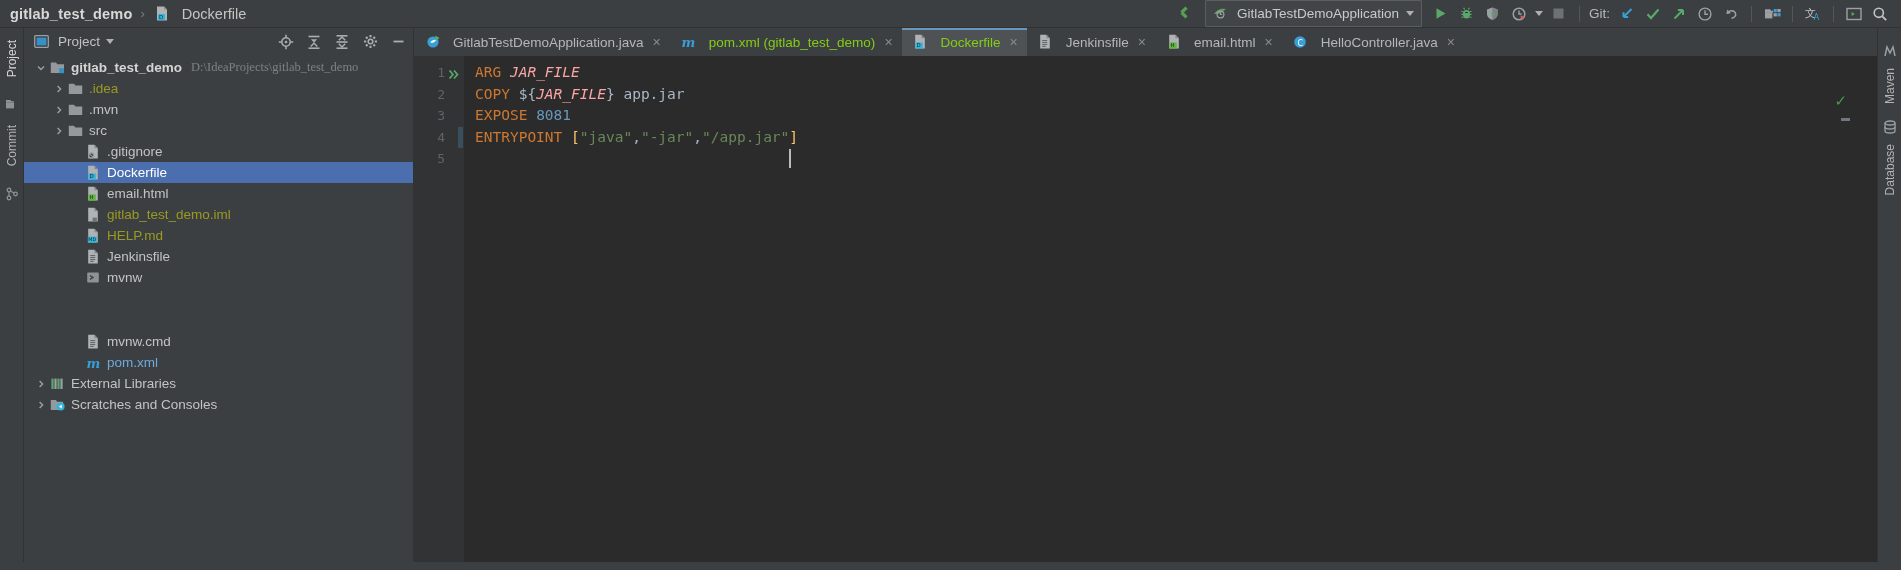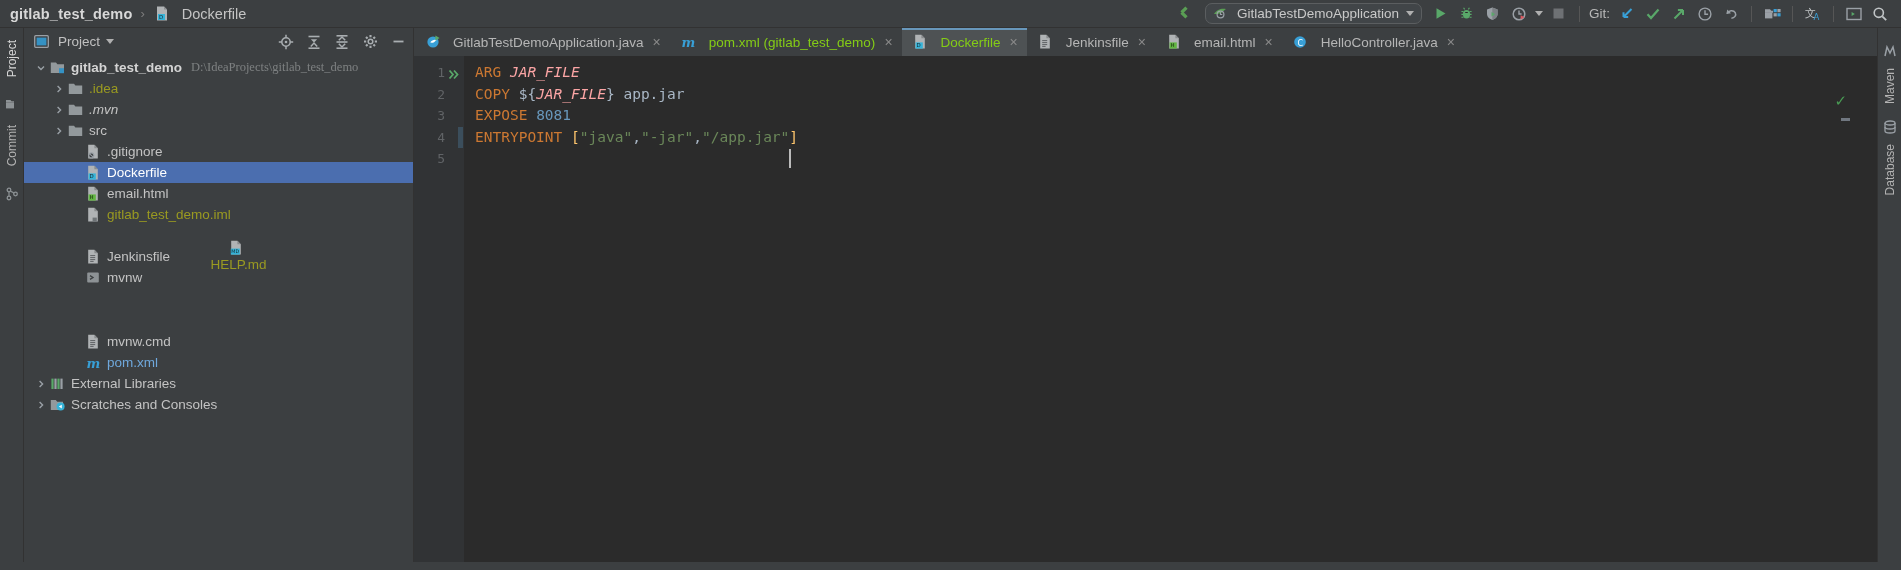--- a/index.html
+++ b/index.html
@@ -23,22 +23,22 @@
 
   .topbar-spacer { flex: 1 1 auto; }
   .topbar-right { display: flex; align-items: center; gap: 0px; padding-right: 8px; height: 100%; }
 
   .tb-icon {
     width: 26px; height: 26px; display: flex; align-items: center; justify-content: center;
     position: relative;
   }
   .runcfg {
     display: flex; align-items: center; gap: 7px;
-    border: 1px solid #5b5e60; border-radius: 7px;
-    height: 21px; padding: 0 7px 0 6px; margin: 0 6px 0 4px;
+    border: 1px solid #5b5e60; border-radius: 1px;
+    height: 27px; padding: 0 7px 0 6px; margin: 0 6px 0 4px;
     background: #414548;
   }
   .runcfg-label { color: #c9c9c9; font-size: 13.5px; white-space: nowrap; }
   .caret-down { width: 0; height: 0; border-left: 4.5px solid transparent; border-right: 4.5px solid transparent; border-top: 5px solid #b0b0b0; }
   .divider-v { width: 1px; height: 16px; background: #565656; margin: 0 7px; }
   .git-label { color: #b8b8b8; font-size: 13.5px; margin: 0 4px 0 2px; }
 
   
   .main { flex: 1 1 auto; display: flex; min-height: 0; }
 
@@ -358,44 +358,44 @@
                 <path d="M3.6 2 L6.6 5 L3.6 8" stroke="#9aa0a6" stroke-width="1.4" fill="none"></path>
               </svg>
             </span>
             <span class="ficon">
               <svg width="15" height="16" viewBox="0 0 15 16">
                 <path d="M0.8 2.8h5.2l1.4 1.7H14.2v8.4H0.8z" fill="#93999c"></path>
               </svg>
             </span>
             <span class="label ignored">.idea</span>
           </div>
-          <div class="row" style="padding-left: 28px; font-style: italic;">
-            <span class="arrow">
-              <svg width="10" height="10" viewBox="0 0 10 10">
-                <path d="M3.6 2 L6.6 5 L3.6 8" stroke="#9aa0a6" stroke-width="1.4" fill="none"></path>
-              </svg>
-            </span>
-            <span class="ficon">
-              <svg width="15" height="16" viewBox="0 0 15 16">
-                <path d="M0.8 2.8h5.2l1.4 1.7H14.2v8.4H0.8z" fill="#93999c"></path>
-              </svg>
-            </span>
-            <span class="label white">.mvn</span>
-          </div>
           <div class="row" style="padding-left: 28px;">
             <span class="arrow">
               <svg width="10" height="10" viewBox="0 0 10 10">
                 <path d="M3.6 2 L6.6 5 L3.6 8" stroke="#9aa0a6" stroke-width="1.4" fill="none"></path>
               </svg>
             </span>
             <span class="ficon">
               <svg width="15" height="16" viewBox="0 0 15 16">
                 <path d="M0.8 2.8h5.2l1.4 1.7H14.2v8.4H0.8z" fill="#93999c"></path>
               </svg>
             </span>
+            <span class="label white">.mvn</span>
+          </div>
+          <div class="row" style="padding-left: 28px;">
+            <span class="arrow">
+              <svg width="10" height="10" viewBox="0 0 10 10">
+                <path d="M3.6 2 L6.6 5 L3.6 8" stroke="#9aa0a6" stroke-width="1.4" fill="none"></path>
+              </svg>
+            </span>
+            <span class="ficon">
+              <svg width="15" height="16" viewBox="0 0 15 16">
+                <path d="M0.8 2.8h5.2l1.4 1.7H14.2v8.4H0.8z" fill="#93999c"></path>
+              </svg>
+            </span>
             <span class="label white">src</span>
           </div>
           <div class="row" style="padding-left: 46px;">
             <span class="arrow"></span>
             <span class="ficon">
               <svg width="15" height="16" viewBox="0 0 15 16">
                 <path d="M2.2 0.8h6.2l3.4 3.4v10.2H2.2z" fill="#b0b3b5"></path>
                 <path d="M8.4 0.8l3.4 3.4H8.4z" fill="#888b8d"></path>
                 <circle cx="5.3" cy="11.4" r="3.1" fill="#9aa0a6"></circle>
                 <circle cx="5.3" cy="11.4" r="1.9" fill="#3c3f41"></circle>
@@ -432,21 +432,21 @@
             <span class="arrow"></span>
             <span class="ficon">
               <svg width="15" height="16" viewBox="0 0 15 16">
                 <path d="M2.2 0.8h6.2l3.4 3.4v10.2H2.2z" fill="#b0b3b5"></path>
                 <path d="M8.4 0.8l3.4 3.4H8.4z" fill="#888b8d"></path>
                 <rect x="6.6" y="10.6" width="4.2" height="4" fill="#6e7376"></rect>
               </svg>
             </span>
             <span class="label ignored">gitlab_test_demo.iml</span>
           </div>
-          <div class="row" style="padding-left: 46px; flex-direction: column;">
+          <div class="row" style="padding-left: 46px;">
             <span class="arrow"></span>
             <span class="ficon">
               <svg width="15" height="16" viewBox="0 0 15 16">
                 <path d="M2.2 0.8h6.2l3.4 3.4v10.2H2.2z" fill="#b0b3b5"></path>
                 <path d="M8.4 0.8l3.4 3.4H8.4z" fill="#888b8d"></path>
                 <rect x="1.8" y="8.6" width="9" height="6" fill="#35b3d8"></rect>
                 <text x="2.3" y="13.3" font-size="4.8" fill="#16252c" font-family="DejaVu Sans, sans-serif">MD</text>
               </svg>
             </span>
             <span class="label ignored">HELP.md</span>

